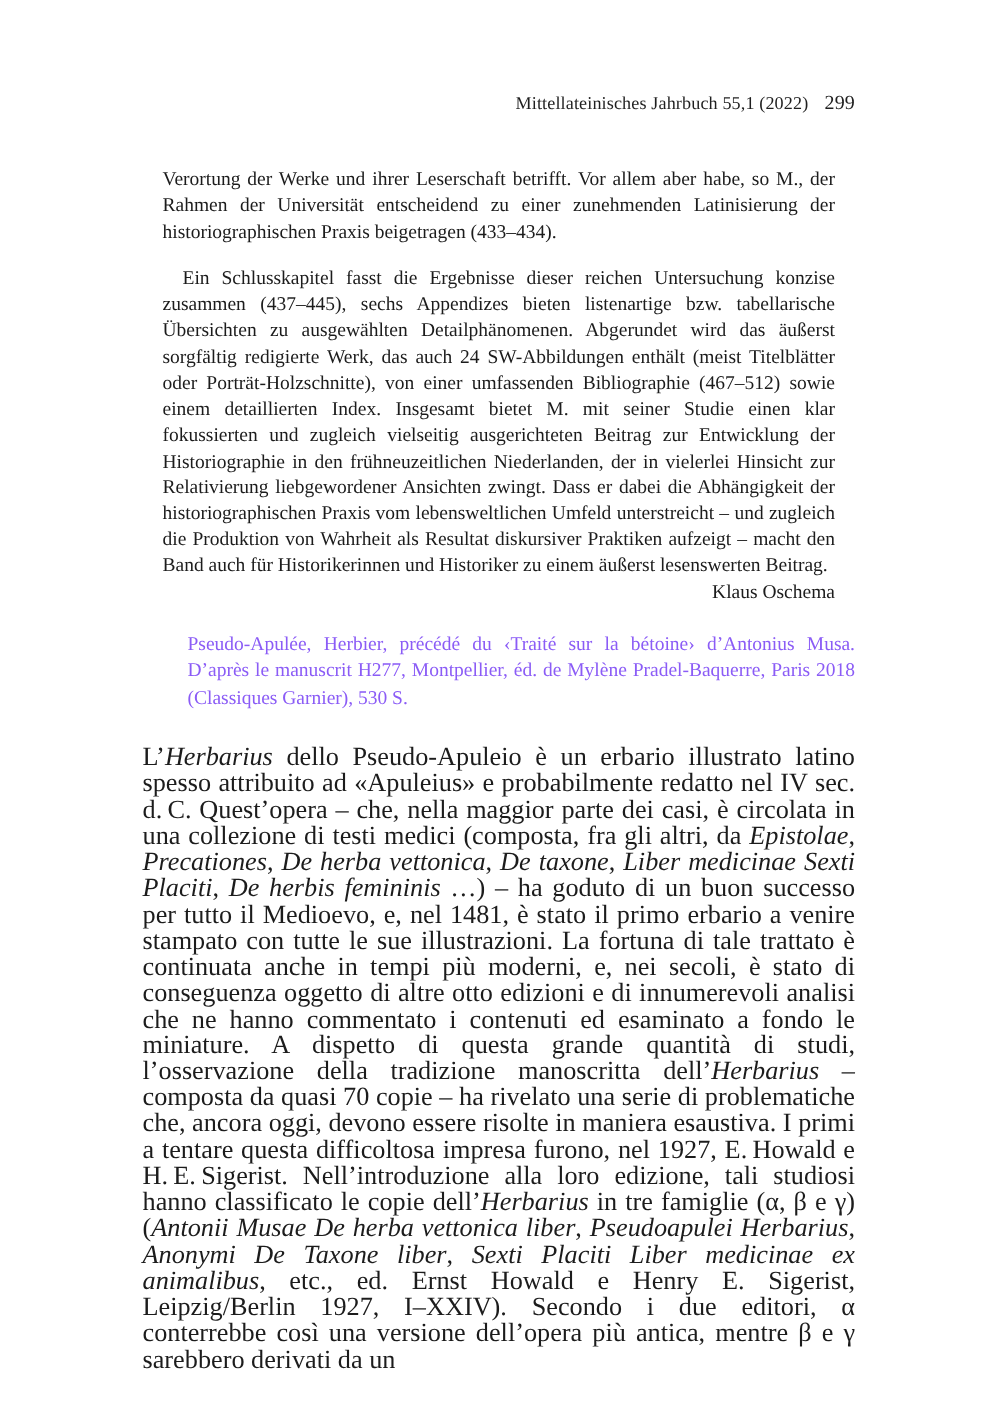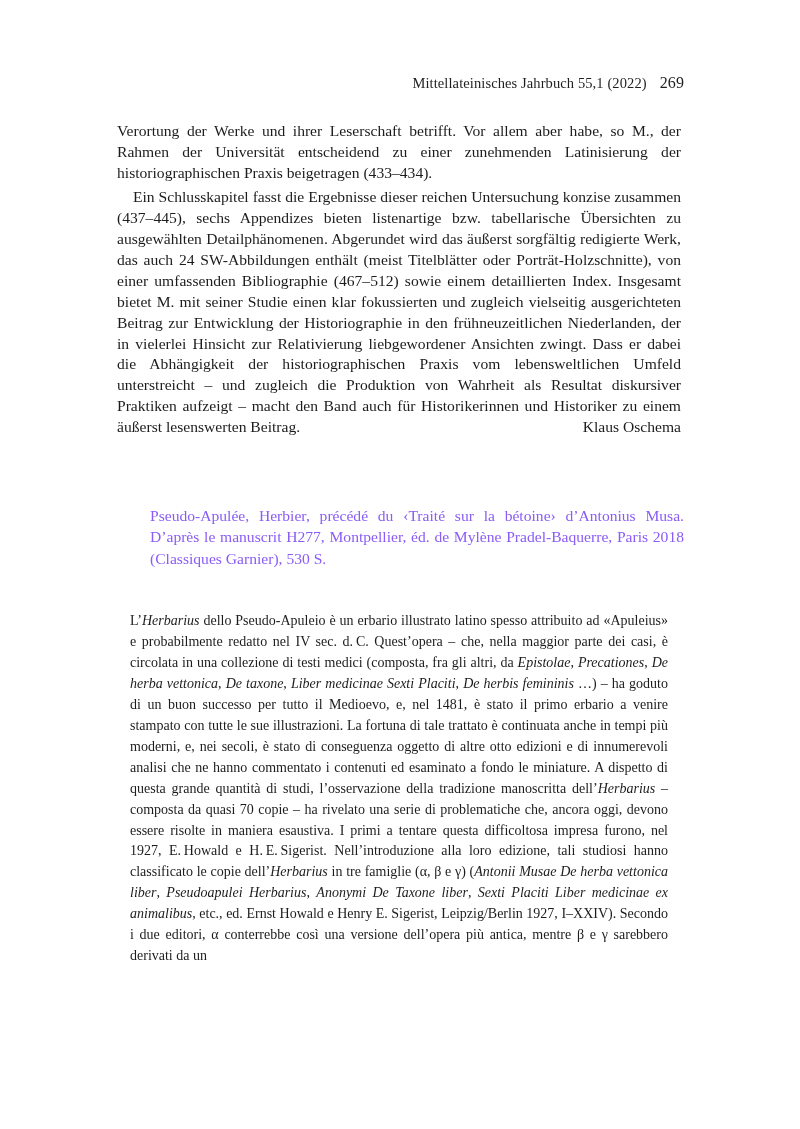--- a/index.html
+++ b/index.html
@@ -33,21 +33,21 @@
     font-size: 16px;
     margin-left: 13px;
   }
   .body-block {
     position: absolute;
     left: 114px;
     top: 118px;
     width: 570px;
   }
   p.para {
-    margin: 3px;
+    margin: 16px;
     font-size: 15.6px;
     line-height: 20.95px;
     text-align: justify;
     text-justify: inter-word;
     -webkit-hyphens: none;
     hyphens: none;
     color: #1c1c1c;
   }
   p.indent-first {
     text-indent: 16px;
@@ -69,35 +69,35 @@
     text-align: justify;
     color: #8b5cf6;
   }
   .italian-block {
     position: absolute;
     left: 114px;
     top: 595px;
     width: 570px;
   }
   .italian-block p {
-    margin: 16px;
-    font-size: 14px;
+    margin: 0;
+    font-size: 21px;
     line-height: 20.95px;
     text-align: justify;
     color: #1c1c1c;
   }
   i, .it {
     font-style: italic;
   }
 </style>
 </head>
 <body>
 
 <div class="running-header">
-  <span class="journal">Mittellateinisches Jahrbuch 55,1 (2022)</span><span class="folio">269</span>
+  <span class="journal">Mittellateinisches Jahrbuch 55,1 (2022)</span><span class="folio">299</span>
 </div>
 
 <div class="body-block">
   <p class="para">Verortung der Werke und ihrer Leserschaft betrifft. Vor allem aber habe, so M., der Rahmen der Universität entscheidend zu einer zunehmenden Latinisierung der historiographischen Praxis beigetragen (433–434).</p>
   <p class="para indent-first"><span>Ein Schlusskapitel fasst die Ergebnisse dieser reichen Untersuchung konzise zusammen (437–445), sechs Appendizes bieten listenartige bzw. tabellarische Übersichten zu ausgewählten Detailphänomenen. Abgerundet wird das äußerst sorgfältig redigierte Werk, das auch 24 SW-Abbildungen enthält (meist Titelblätter oder Porträt-Holzschnitte), von einer umfassenden Bibliographie (467–512) sowie einem detaillierten Index. Insgesamt bietet M. mit seiner Studie einen klar fokussierten und zugleich vielseitig ausgerichteten Beitrag zur Entwicklung der Historiographie in den frühneuzeitlichen Niederlanden, der in vielerlei Hinsicht zur Relativierung liebgewordener Ansichten zwingt. Dass er dabei die Abhängigkeit der historiographischen Praxis vom lebensweltlichen Umfeld unterstreicht – und zugleich die Produktion von Wahrheit als Resultat diskursiver Praktiken aufzeigt – macht den Band auch für Historikerinnen und Historiker zu einem äußerst lesenswerten Beitrag.</span><span class="signature">Klaus Oschema</span></p>
 </div>
 
 <div class="citation-block">
   <p>Pseudo-Apulée, Herbier, précédé du ‹Traité sur la bétoine› d’Antonius Musa. D’après le manuscrit H277, Montpellier, éd. de Mylène Pradel-Baquerre, Paris 2018 (Classiques Garnier), 530 S.</p>
 </div>

